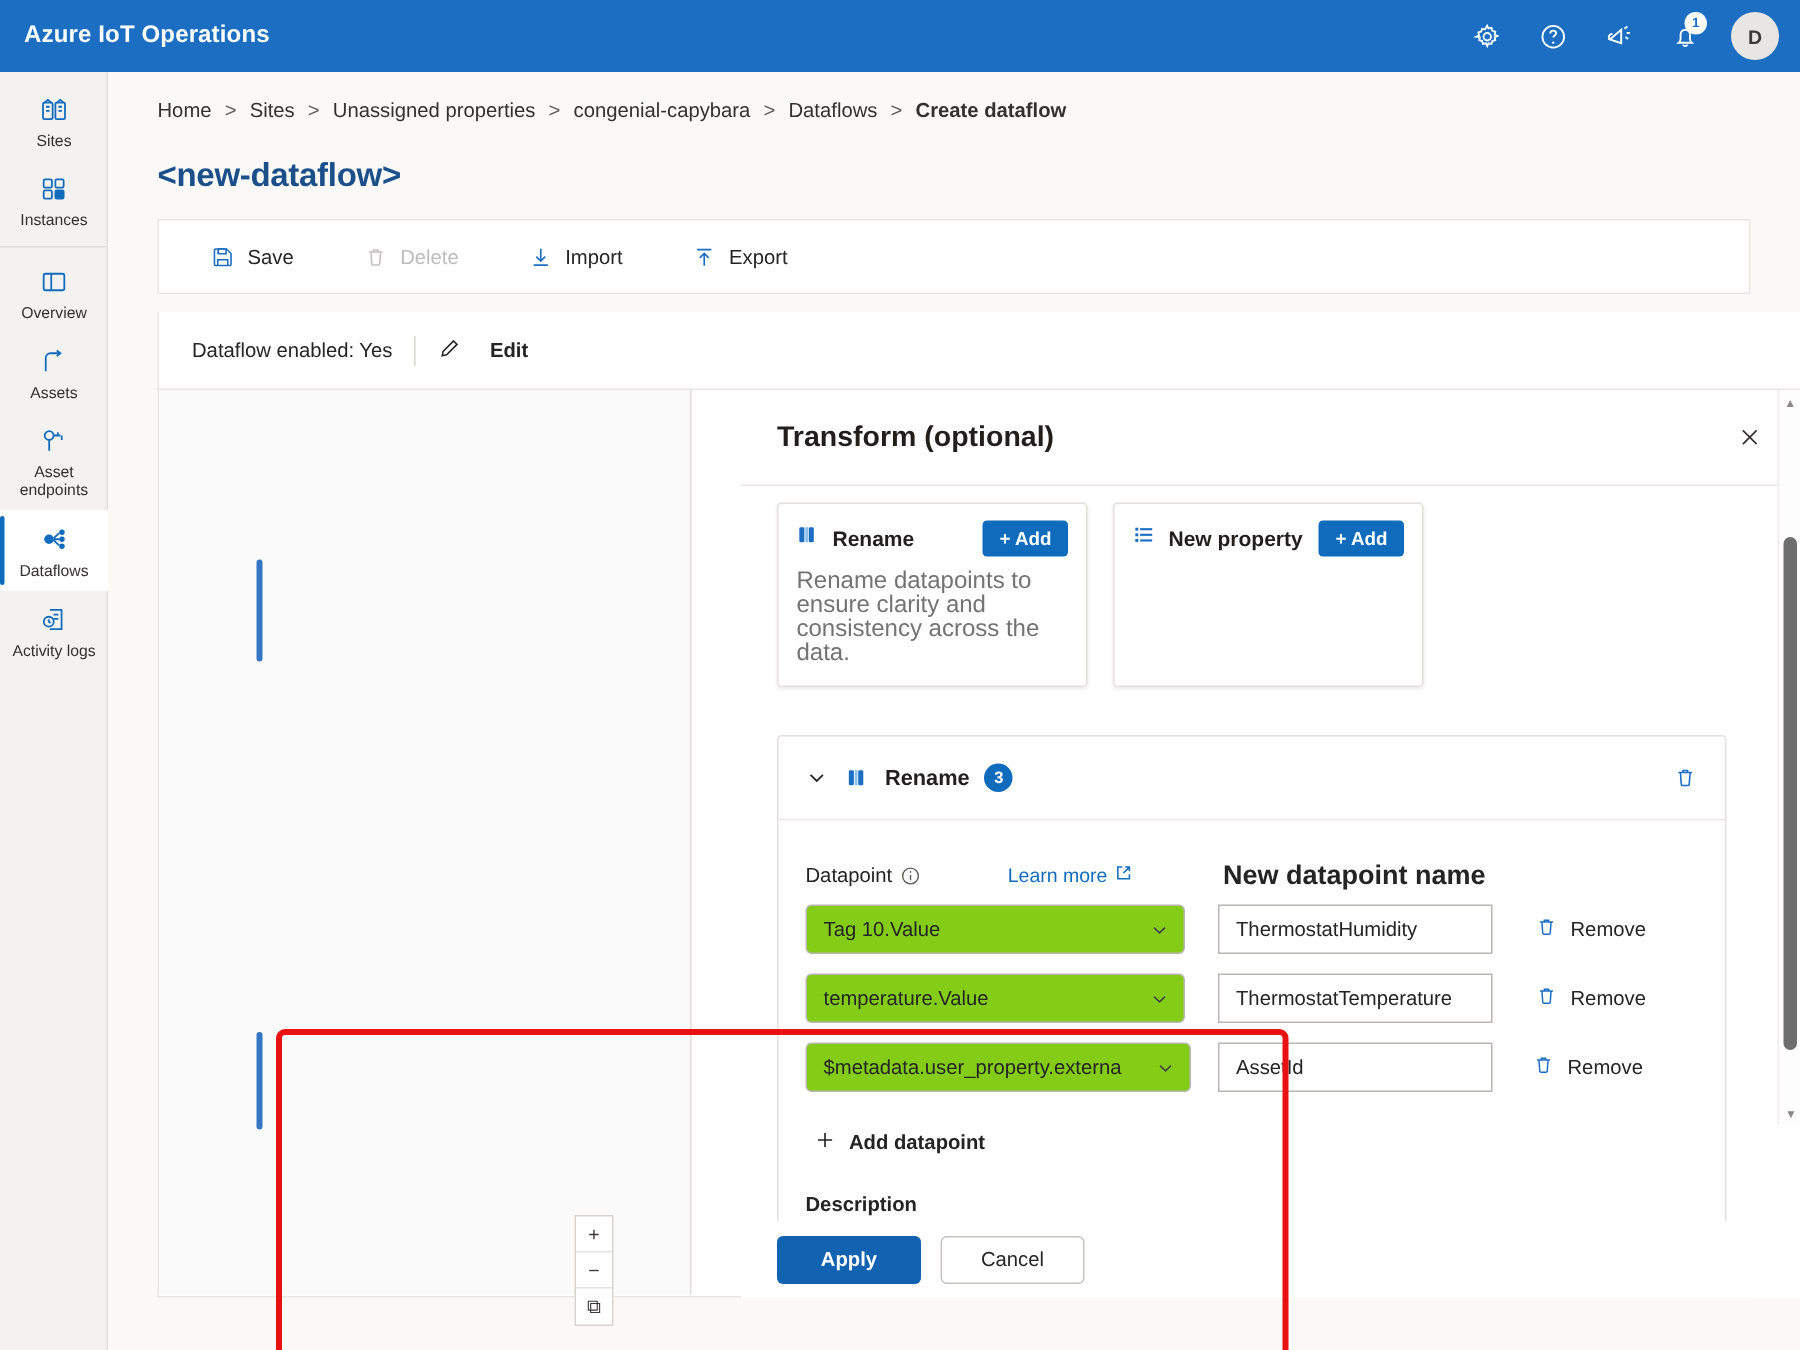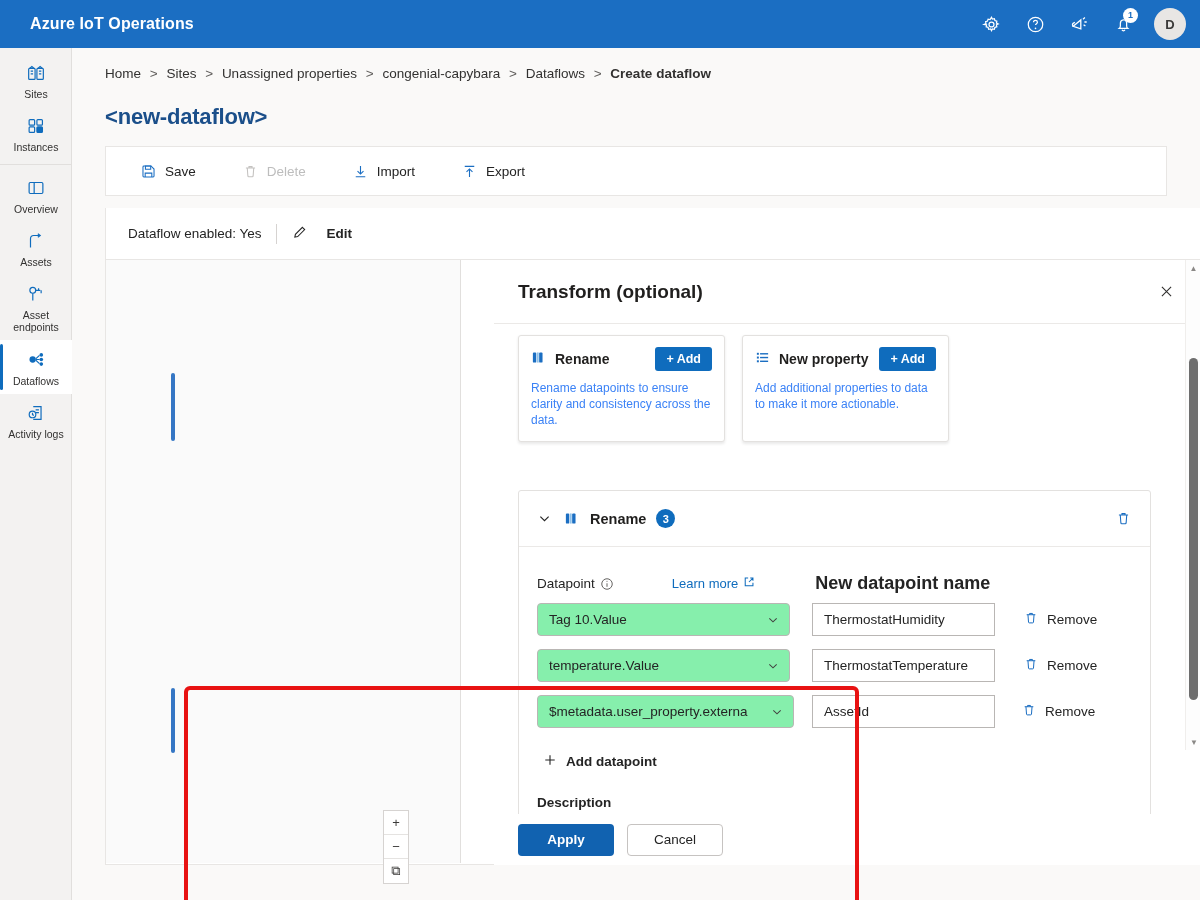--- a/index.html
+++ b/index.html
@@ -14,21 +14,21 @@
 
   
   .topbar {
     position: absolute; left: 0; top: 0; width: 1200px; height: 48px;
     background: #1b6ec2;
     display: flex; align-items: center;
     color: #fff;
   }
   .brand {
     font-size: 16px; font-weight: bold; letter-spacing: .1px;
-    margin-left: 30px; color: #ffffff;
+    margin-left: 16px; color: #ffffff;
   }
   .topbar-right {
     margin-left: auto; display: flex; align-items: center; gap: 10px;
     padding-right: 14px;
   }
   .tb-icon {
     width: 34px; height: 34px; border-radius: 3px;
     display: flex; align-items: center; justify-content: center;
     position: relative; cursor: pointer;
   }
@@ -177,21 +177,21 @@
   }
   .tcard-head { display: flex; align-items: center; gap: 9px; }
   .tcard-title { font-size: 14px; font-weight: bold; color: #201f1e; }
   .addbtn {
     margin-left: auto; background: #0f6cbd; color: #fff;
     font-size: 12.5px; font-weight: 600; border: none; border-radius: 3px;
     padding: 5px 11px; cursor: pointer; display: flex; align-items: center; gap: 4px;
     font-family: "Liberation Sans", sans-serif;
   }
   .tcard-desc {
-    margin-top: 9px; font-size: 12px; color: #3b82f6; line-height: 16px;
+    margin-top: 9px; font-size: 16px; color: #737373; line-height: 16px;
   }
 
   
   .hl {
     position: absolute; left: 78px; top: 426px; width: 675px; height: 385px;
     border: 4px solid #e81212; border-radius: 6px; pointer-events: none; z-index: 12;
   }
 
   
   .rsec {
@@ -220,21 +220,21 @@
   .info-i { margin-left: 5px; display: inline-flex; vertical-align: -2px; }
   .learnmore {
     margin-left: 58px; font-size: 13px; color: #0f6cbd; cursor: pointer;
     display: flex; align-items: center; gap: 5px;
   }
   .colb { margin-left: 60px; }
 
   .row { display: flex; align-items: center; margin-bottom: 13px; }
   .ddl {
     width: 253px; height: 33px; border: 1px solid #b9b6b4; border-radius: 4px;
-    background: #86efac; display: flex; align-items: center; padding: 0 9px 0 11px;
+    background: #84cc16; display: flex; align-items: center; padding: 0 9px 0 11px;
     font-size: 13.5px; color: #242424; cursor: pointer; overflow: hidden;
   }
   .ddl .txt { white-space: nowrap; overflow: hidden; }
   .ddl .cv { margin-left: auto; padding-left: 6px; display: flex; }
   .tin {
     width: 183px; height: 33px; border: 1px solid #b9b6b4; border-radius: 0;
     background: #fff; margin-left: 22px; padding: 0 11px;
     font-size: 13.5px; color: #242424; font-family: "Liberation Sans", sans-serif;
   }
   .tin::placeholder { color: #7a7876; }
@@ -519,21 +519,20 @@
                     <rect x="5.4" y="3.3" width="8.6" height="1.5"></rect>
                   <rect x="2" y="7" width="2.1" height="2.1"></rect>
                     <rect x="5.4" y="7.3" width="8.6" height="1.5"></rect>
                   <rect x="2" y="11" width="2.1" height="2.1"></rect>
                     <rect x="5.4" y="11.3" width="8.6" height="1.5"></rect>
                 </svg>
               </span>
               <span class="tcard-title">New property</span>
               <button class="addbtn">+ Add</button>
             </div>
-            <div class="tcard-desc">Add additional properties to data to make it more actionable.</div>
           </div>
         </div>
 
         <div class="rsec">
 
           <div class="rsec-head">
             <span class="chev">
               <svg width="15" height="15" viewBox="0 0 16 16" fill="none" stroke="#242424" stroke-width="1.25">
                 <path d="M3.6 6l4.4 4.3L12.4 6"></path>
               </svg>

